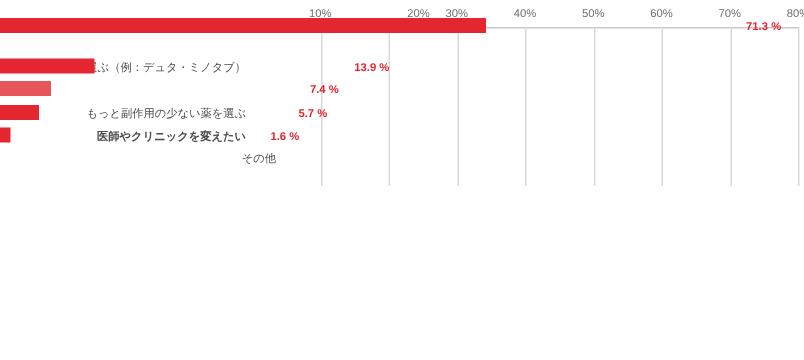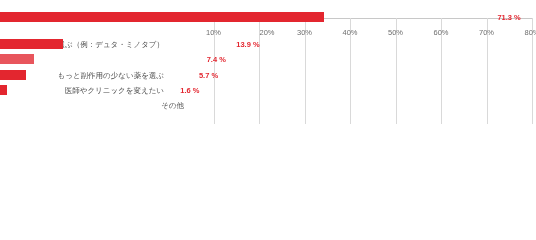--- a/index.html
+++ b/index.html
@@ -30,21 +30,20 @@
     background:#c8c8c8;
   }
   .tick-label{
     position:absolute;
     top:4px;
     font-size:7.5px;
     color:#6e6e6e;
     transform:translateX(-50%);
     white-space:nowrap;
     letter-spacing:0px;
-    margin-top:24px;
   }
   
   .row{
     position:absolute;
     left:0;
     width:536px;
     height:15px;
   }
   .cat-label{
     position:absolute;
@@ -87,21 +86,21 @@
       <div class="gridline" style="left: 259px; background: rgb(217, 217, 217);"></div>
       <div class="gridline" style="left: 304.5px; background: rgb(217, 217, 217);"></div>
       <div class="gridline" style="left: 350px; background: rgb(217, 217, 217);"></div>
       <div class="gridline" style="left: 395.5px; background: rgb(217, 217, 217);"></div>
       <div class="gridline" style="left: 441px; background: rgb(217, 217, 217);"></div>
       <div class="gridline" style="left: 486.5px; background: rgb(217, 217, 217);"></div>
       <div class="gridline" style="left: 532px; background: rgb(217, 217, 217);"></div>
     </div>
   <div id="ticklabels">
       <div class="tick-label" style="left: 213.5px; color: rgb(110, 110, 110);">10%</div>
-      <div class="tick-label" style="left: 247px; color: rgb(110, 110, 110); padding-left: 40px;">20%</div>
+      <div class="tick-label" style="left: 259px; color: rgb(110, 110, 110); padding-left: 40px;">20%</div>
       <div class="tick-label" style="left: 304.5px; color: rgb(110, 110, 110);">30%</div>
       <div class="tick-label" style="left: 350px; color: rgb(110, 110, 110);">40%</div>
       <div class="tick-label" style="left: 395.5px; color: rgb(110, 110, 110);">50%</div>
       <div class="tick-label" style="left: 441px; color: rgb(110, 110, 110);">60%</div>
       <div class="tick-label" style="left: 486.5px; color: rgb(110, 110, 110);">70%</div>
       <div class="tick-label" style="left: 532px; color: rgb(110, 110, 110);">80%</div>
     </div>
   <div id="rows">
       <div class="row" style="top: 10px;">
         <div class="cat-label" style="color: rgb(74, 74, 74);">今と同じ薬を選ぶ</div>
@@ -116,21 +115,21 @@
       <div class="row" style="top: 52.4px;">
         <div class="bar" style="width: 33.67px; background: rgb(232, 85, 92);"></div>
         <div class="val-label" style="left: 206.67px; color: rgb(227, 38, 47);">7.4 %</div>
       </div>
       <div class="row" style="top: 67.6px;">
         <div class="cat-label" style="color: rgb(74, 74, 74); text-align: right;">もっと副作用の少ない薬を選ぶ</div>
         <div class="bar" style="width: 25.935px; background: rgb(227, 38, 47);"></div>
         <div class="val-label" style="left: 198.935px; color: rgb(227, 38, 47);">5.7 %</div>
       </div>
       <div class="row" style="top: 82.8px;">
-        <div class="cat-label" style="color: rgb(74, 74, 74);">医師やクリニックを変えたい</div>
+        <div class="cat-label" style="color: rgb(74, 74, 74); font-weight: bold;">医師やクリニックを変えたい</div>
         <div class="bar" style="width: 7.28px; background: rgb(227, 38, 47);"></div>
         <div class="val-label" style="left: 180.28px; color: rgb(227, 38, 47);">1.6 %</div>
       </div>
       <div class="row" style="top: 98px; padding-left: 20px;">
         <div class="cat-label" style="color: rgb(74, 74, 74);">その他</div>
       </div>
     </div>
 
 </div>
 

